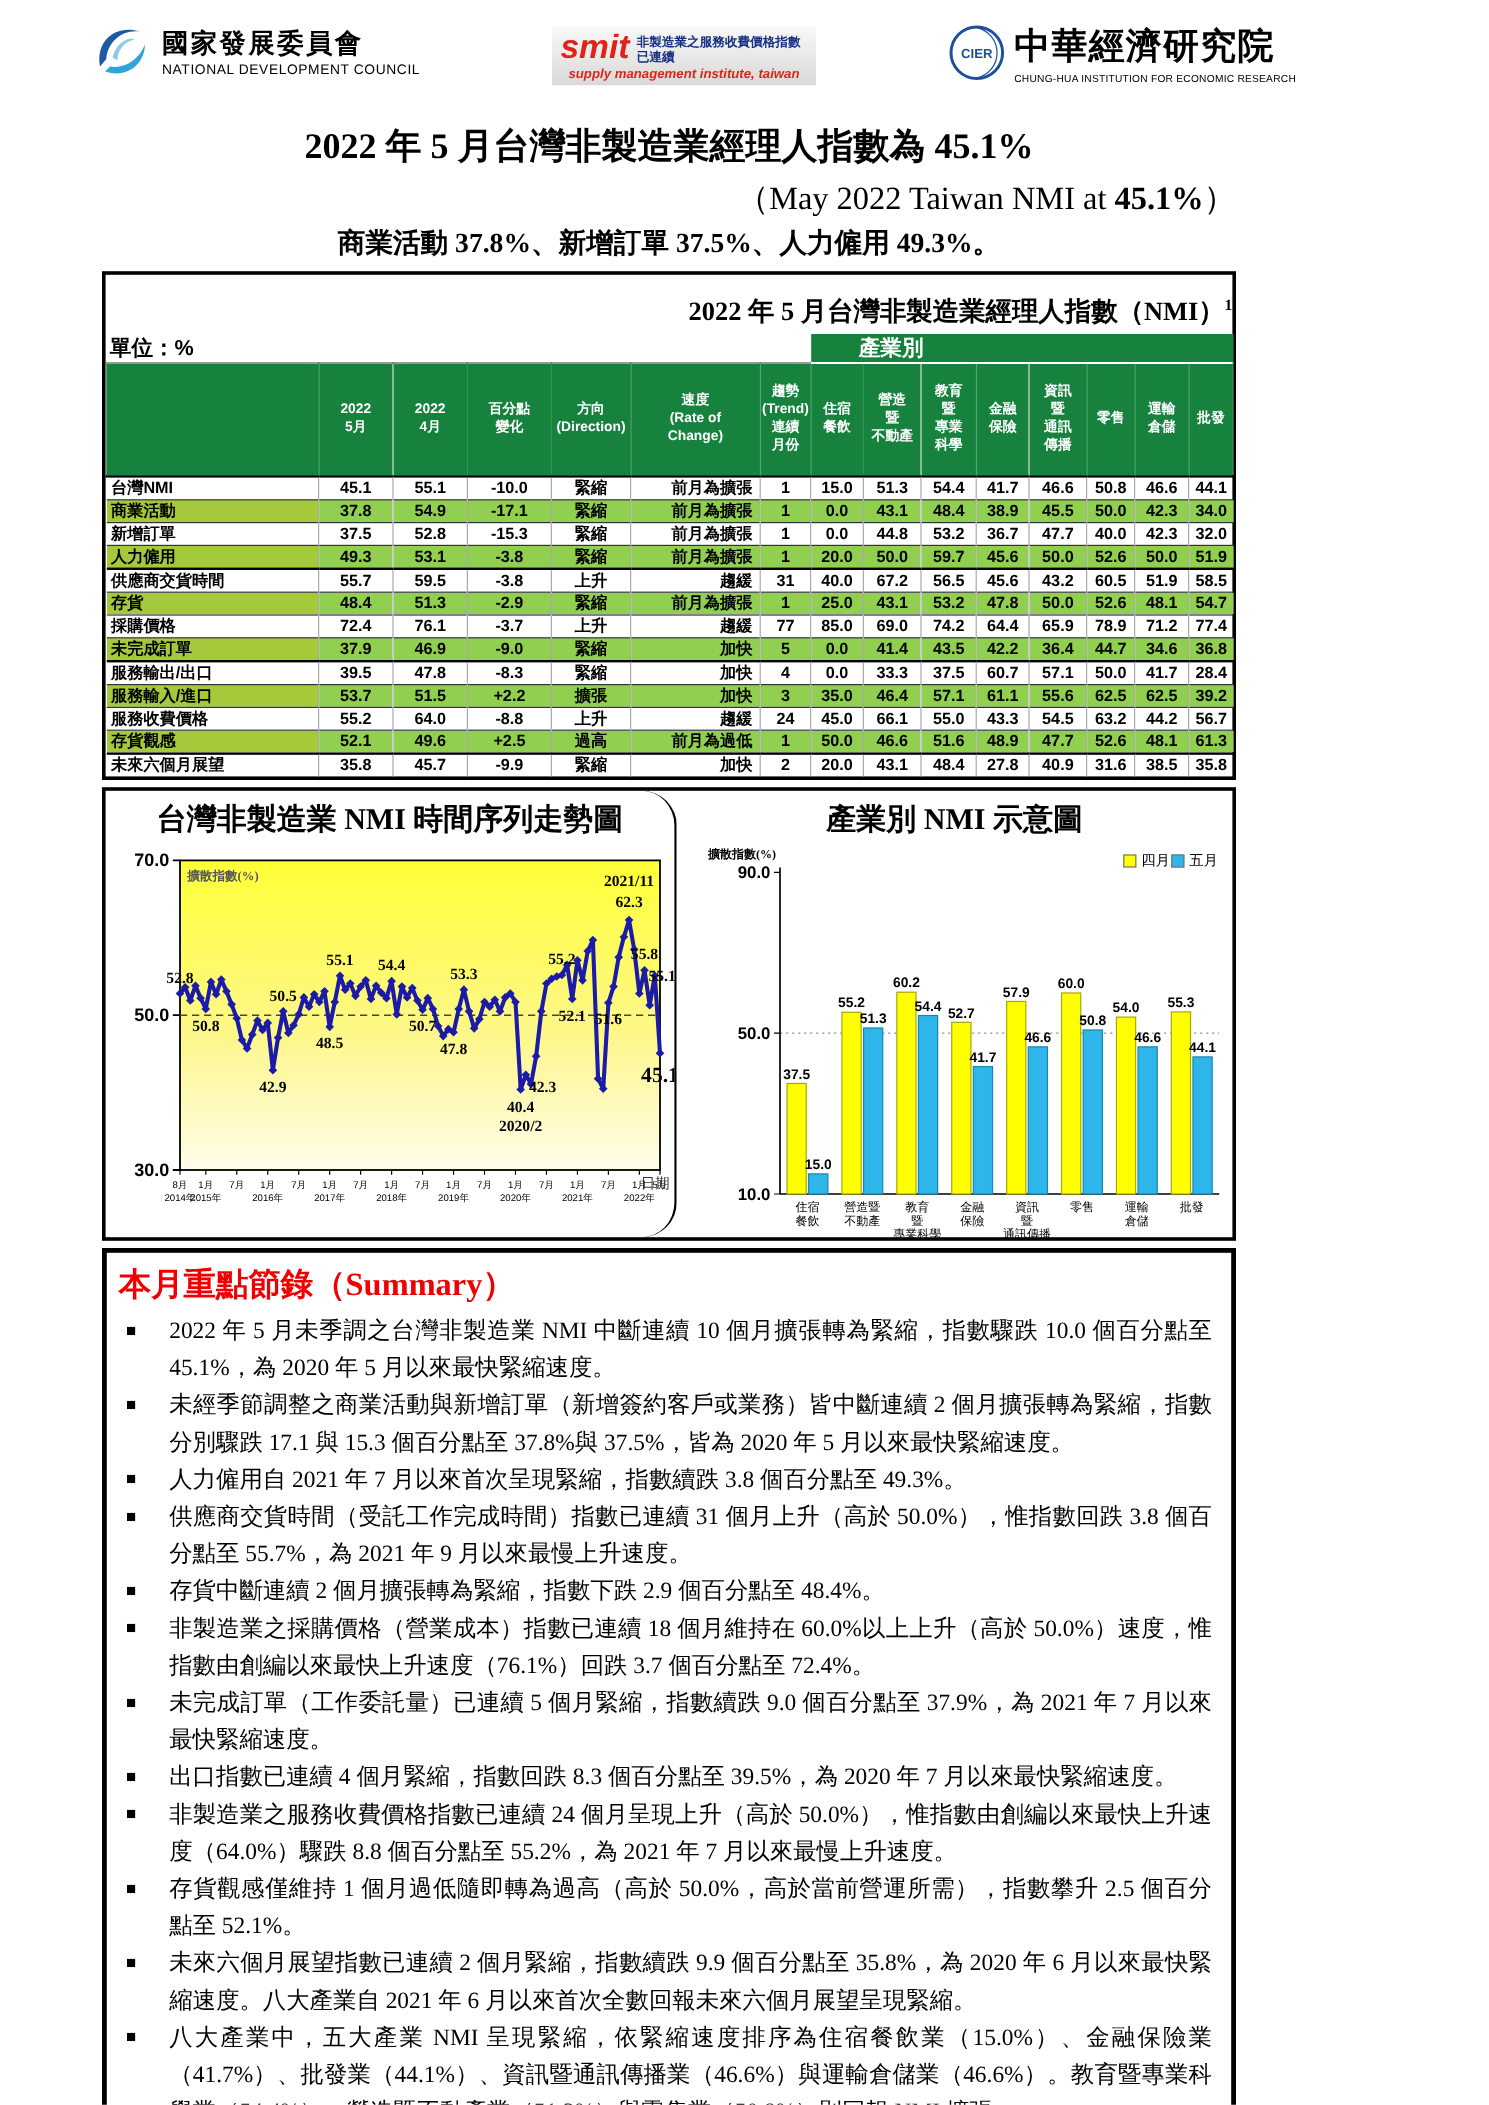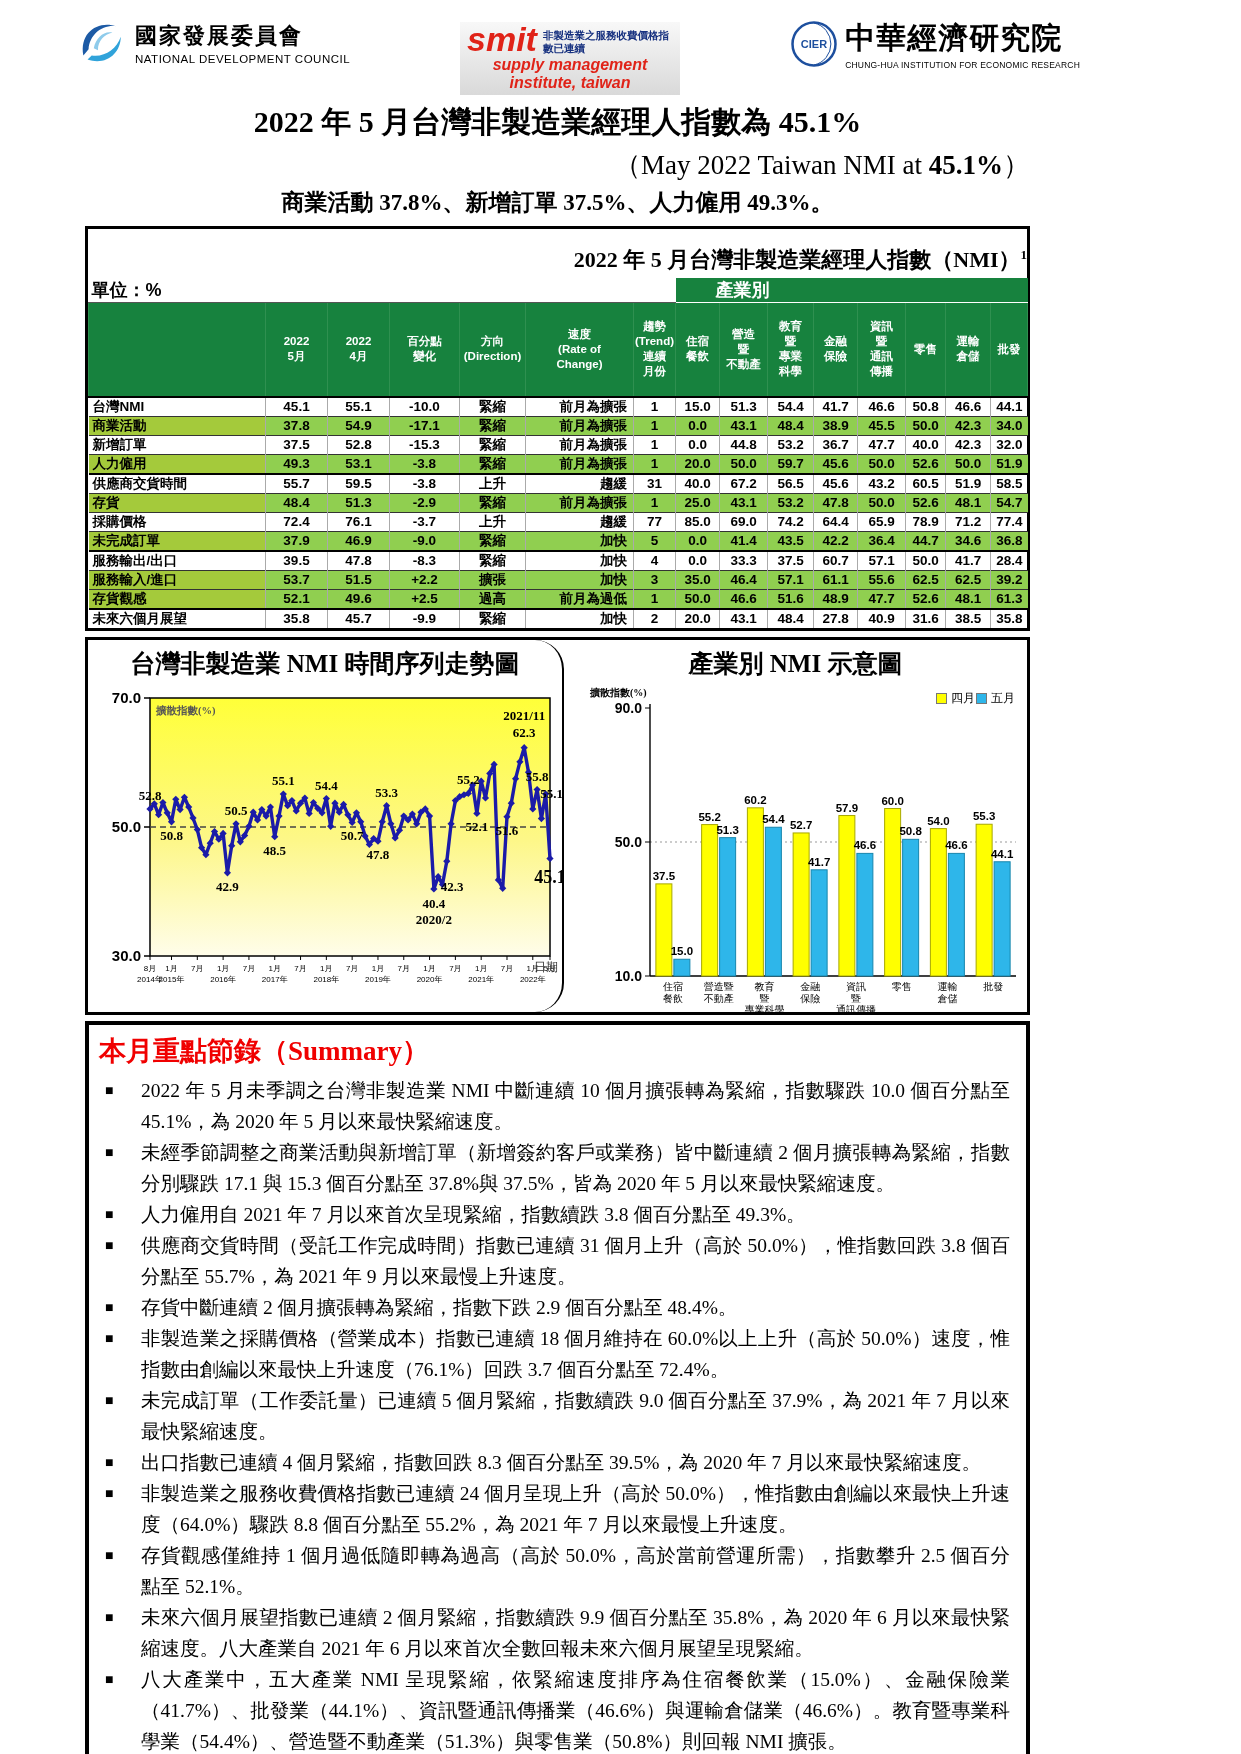--- a/index.html
+++ b/index.html
@@ -11,24 +11,24 @@
   .content { position:absolute; left:85px; top:0; width:945px; }
 
   
   .org-header { position:relative; height:72px; margin-top:16px; }
   .ndc { position:absolute; left:-12px; top:0; display:flex; align-items:center; gap:8px; }
   .ndc-text .zh { font-size:22px; font-weight:bold; font-family:"Liberation Sans",sans-serif; letter-spacing:2px; }
   .ndc-text .en { font-size:11.5px; font-family:"Liberation Sans",sans-serif; letter-spacing:.5px; margin-top:2px; }
   .smit { position:absolute; left:375px; top:6px; width:220px; padding:4px 7px 3px;
           background:linear-gradient(#f8f8f8,#d9d9d9); }
   .smit-row { display:flex; align-items:flex-start; gap:6px; }
-  .smit-logo { color:#e02318; font-style:italic; font-weight:bold; font-size:34px; line-height:26px;
+  .smit-logo { color:#e02318; font-style:italic; font-weight:bold; font-size:28px; line-height:26px;
                font-family:"Liberation Sans",sans-serif; }
   .smit-zh { color:#16307f; font-weight:bold; font-size:10.5px; line-height:13px; margin-top:3px; }
-  .smit-en { color:#e02318; font-style:italic; font-weight:bold; font-size:16px; text-align:center;
+  .smit-en { color:#e02318; font-style:italic; font-weight:bold; font-size:11px; text-align:center;
              font-family:"Liberation Sans",sans-serif; margin-top:1px; }
   .cier { position:absolute; right:-50px; top:2px; display:flex; align-items:center; gap:6px; }
   .cier-text .zh { font-size:30px; font-weight:bold; letter-spacing:1px; }
   .cier-text .en { font-size:8.5px; font-family:"Liberation Sans",sans-serif; letter-spacing:.2px; margin-top:1px; }
 
   
   .title-main { text-align:center; font-size:30px; font-weight:bold; margin-top:14px; }
   .title-en   { text-align:right; font-size:27px; margin-top:4px; }
   .title-en b { font-weight:bold; }
   .title-sub  { text-align:center; font-size:23px; font-weight:bold; margin-top:4px; margin-bottom:8px; }
@@ -341,20 +341,37 @@
             <td class="c-rate">加快</td>
             <td>3</td>
             <td>35.0</td>
             <td>46.4</td>
             <td>57.1</td>
             <td>61.1</td>
             <td>55.6</td>
             <td>62.5</td>
             <td>62.5</td>
             <td>39.2</td>
+          </tr>
+          <tr class="data">
+            <td class="rowlabel">服務收費價格</td>
+            <td>55.2</td>
+            <td>64.0</td>
+            <td>-8.8</td>
+            <td>上升</td>
+            <td class="c-rate">趨緩</td>
+            <td>24</td>
+            <td>45.0</td>
+            <td>66.1</td>
+            <td>55.0</td>
+            <td>43.3</td>
+            <td>54.5</td>
+            <td>63.2</td>
+            <td>44.2</td>
+            <td>56.7</td>
           </tr>
           <tr class="data shaded section-end">
             <td class="rowlabel">存貨觀感</td>
             <td>52.1</td>
             <td>49.6</td>
             <td>+2.5</td>
             <td>過高</td>
             <td class="c-rate">前月為過低</td>
             <td>1</td>
             <td>50.0</td>

